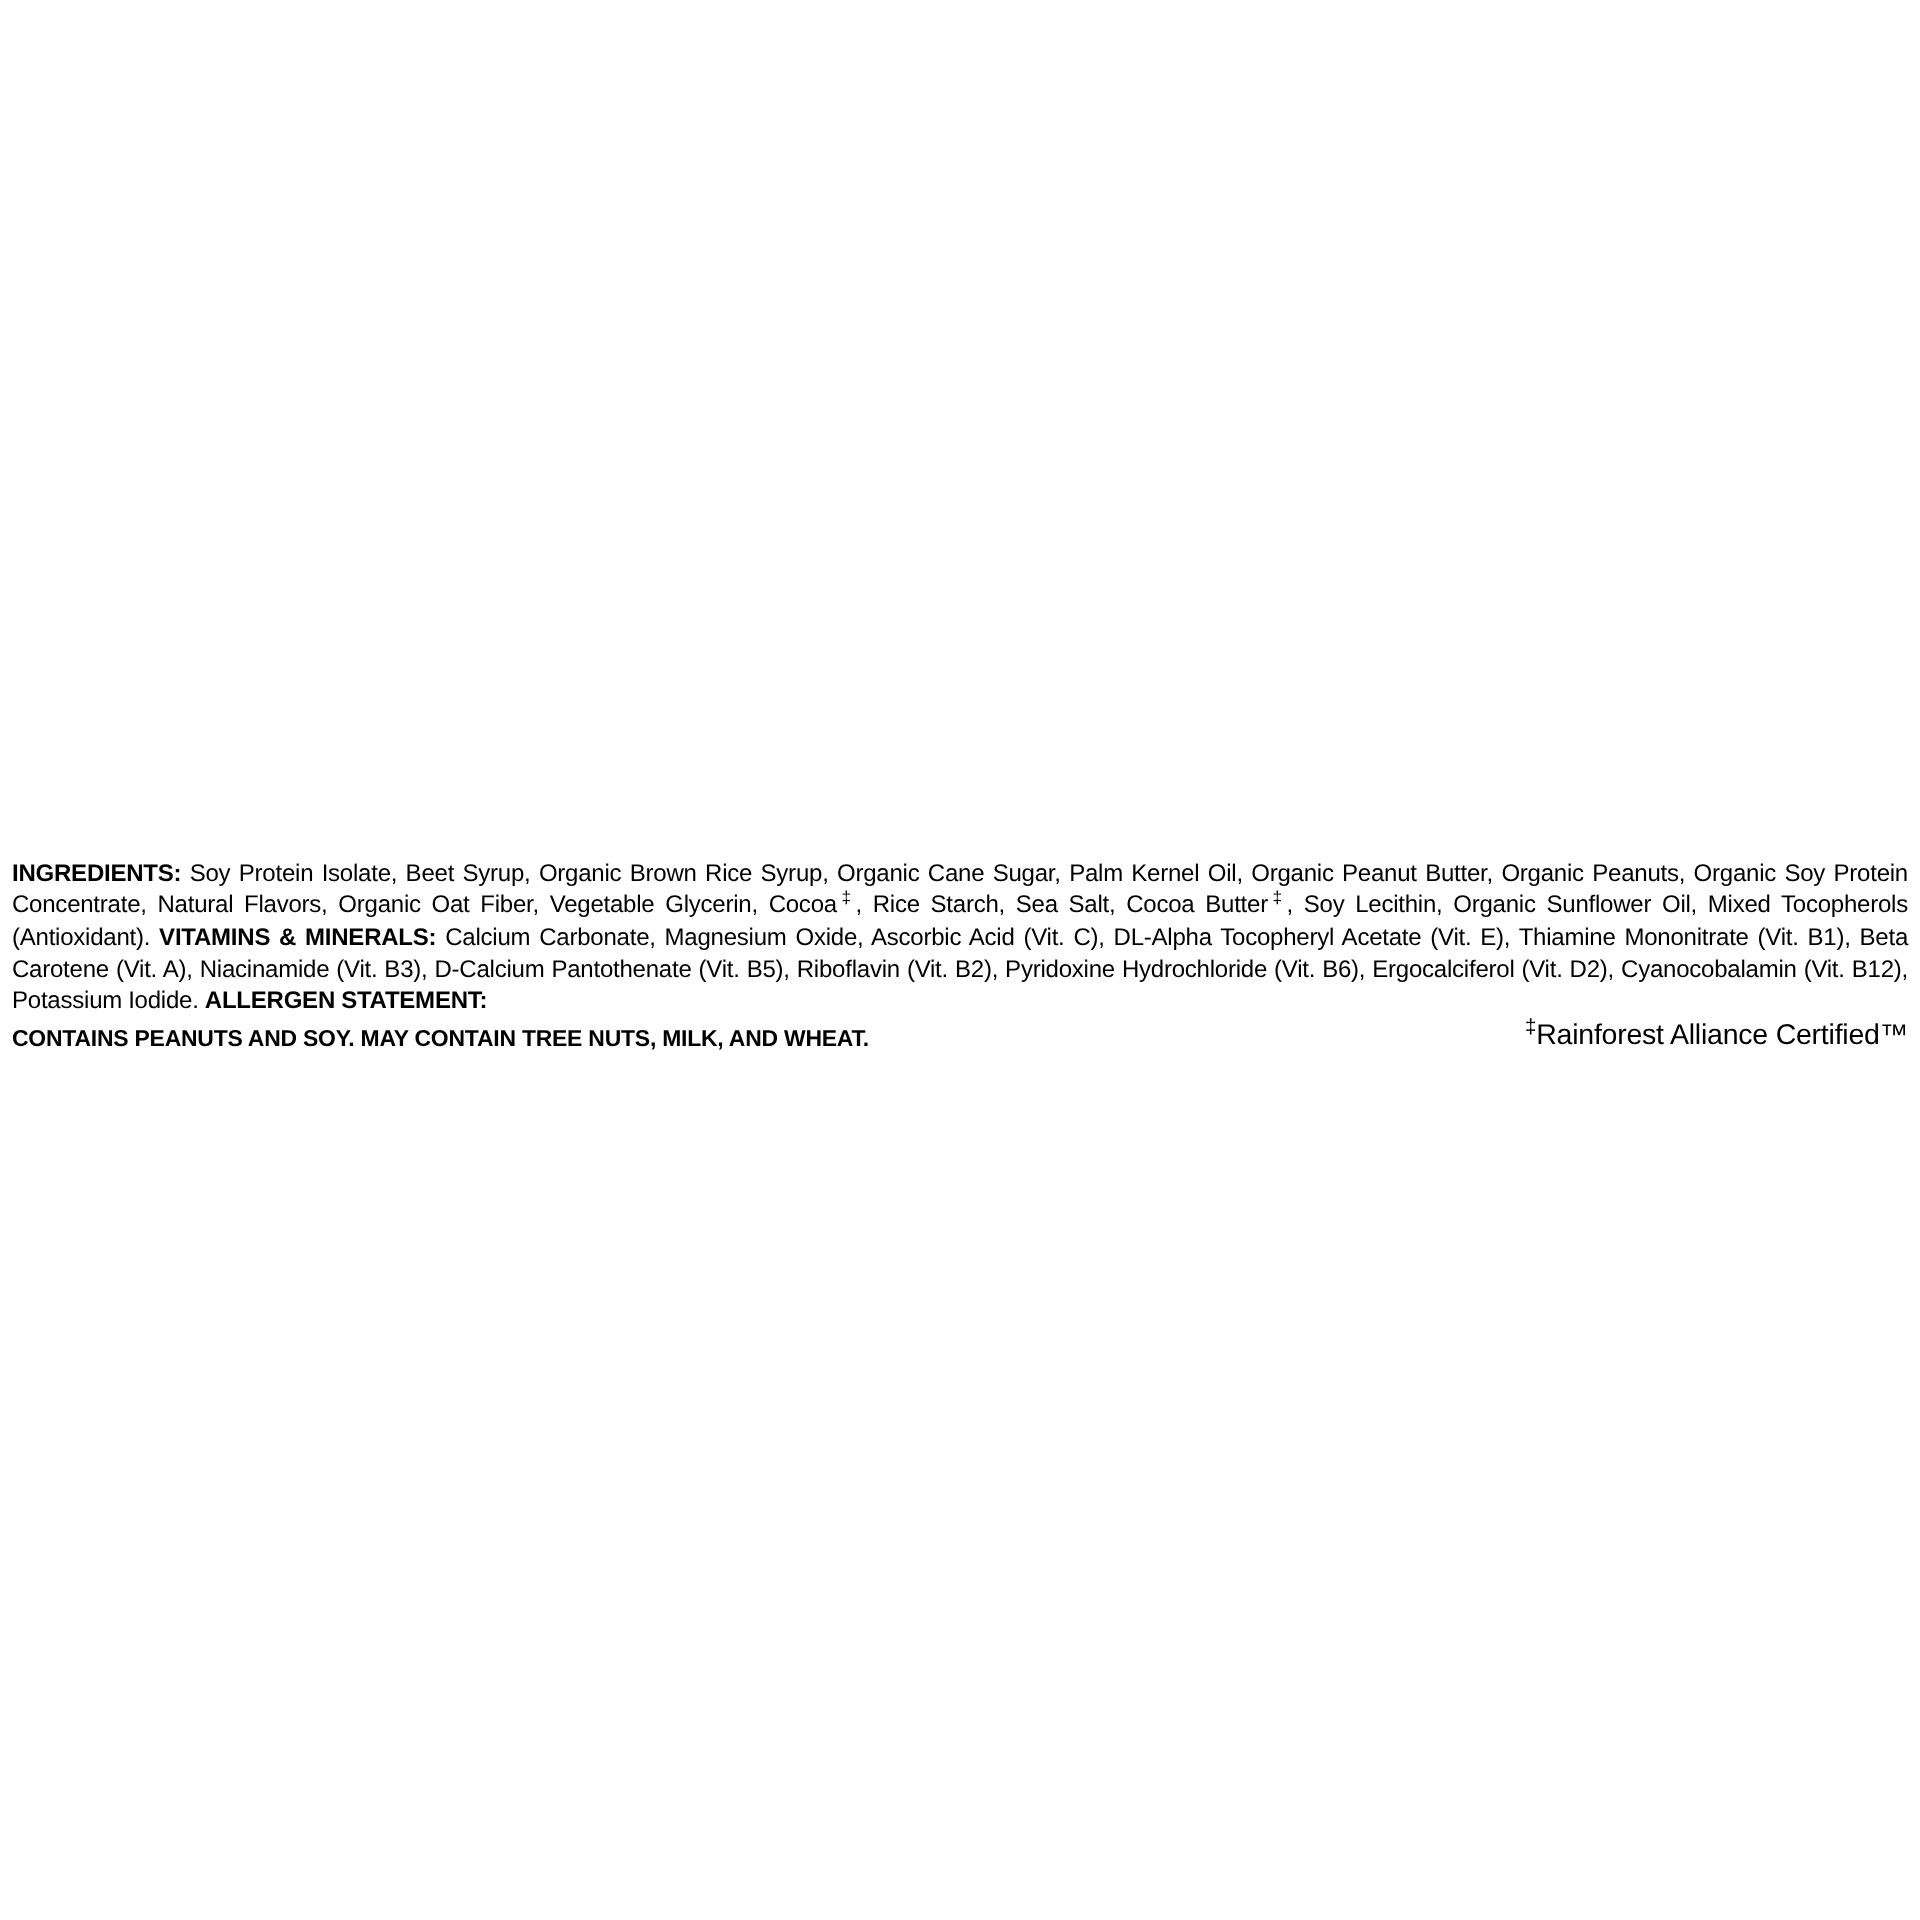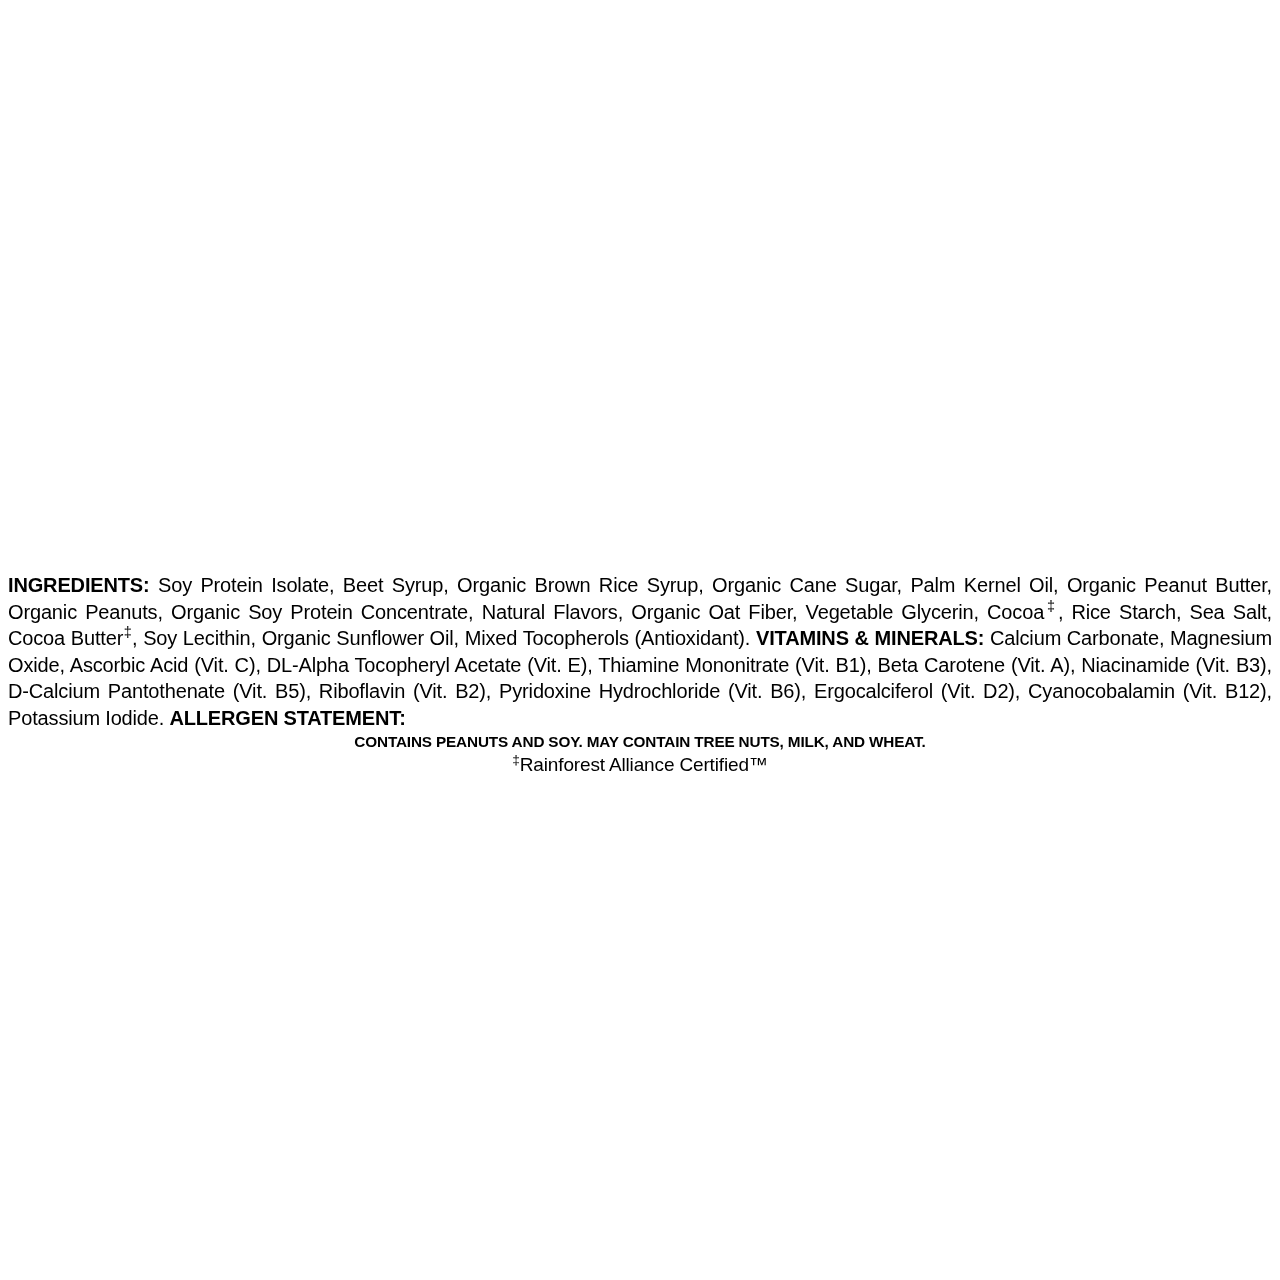--- a/index.html
+++ b/index.html
@@ -17,21 +17,21 @@
   }
 
   #label-panel {
     position: absolute;
     left: 8px;
     top: 572px;
     width: 1264px;
   }
 
   .ingredients-block {
-    font-size: 20px;
+    font-size: 16px;
     line-height: 1.33;
     text-align: justify;
     text-justify: inter-word;
     letter-spacing: -0.15px;
     word-spacing: -0.2px;
   }
 
   .ingredients-block .hdr {
     font-weight: bold;
   }
@@ -46,23 +46,22 @@
     line-height: 0;
   }
 
   .allergen-line {
     font-size: 15.3px;
     line-height: 1.33;
     letter-spacing: -0.15px;
     font-weight: bold;
     display: flex;
     justify-content: space-between;
-    align-items: center;
+    align-items: flex-end;
     margin-top: 0px;
-    flex-direction: column;
   }
 
   .allergen-line .allergen-text {
     font-weight: bold;
   }
 
   .allergen-line .footnote {
     font-weight: normal;
     font-size: 19px;
     white-space: nowrap;

